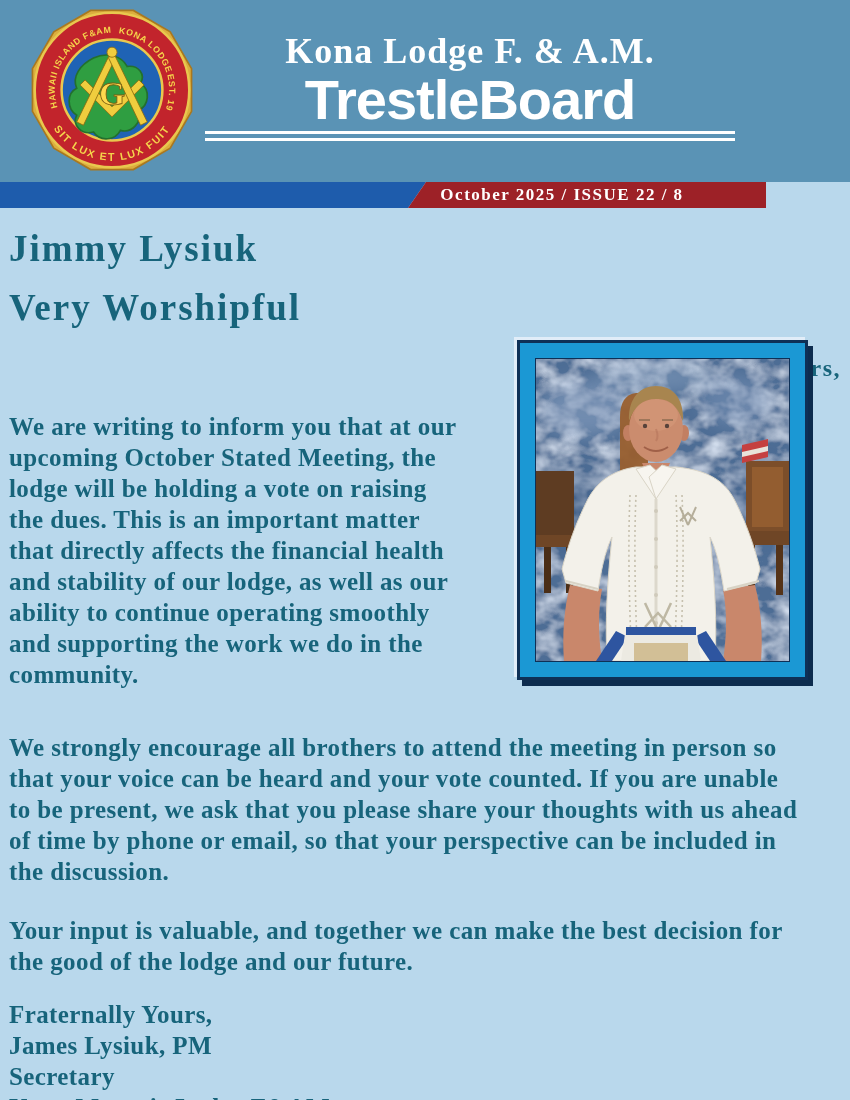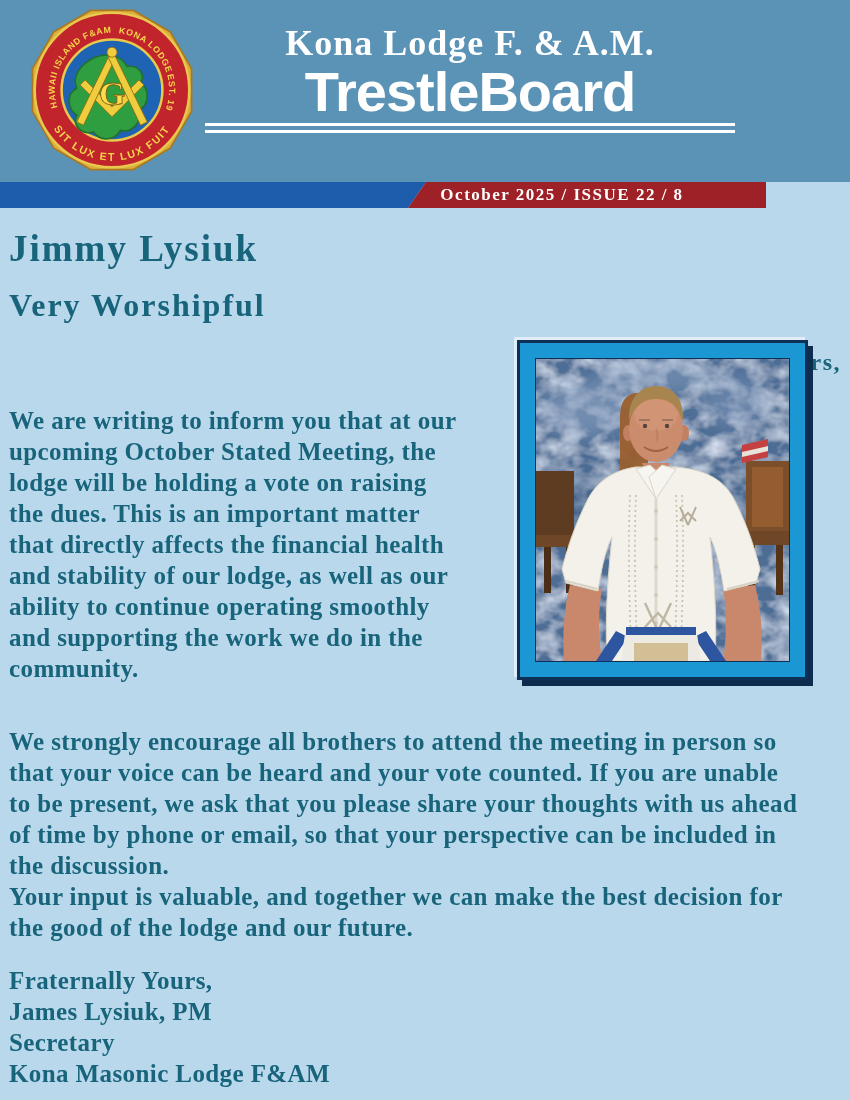--- a/index.html
+++ b/index.html
@@ -3,45 +3,45 @@
 <meta charset="utf-8">
 <style>
   * { margin:0; padding:0; box-sizing:border-box; }
   html,body { width:850px; }
   body { font-family:"Liberation Serif","DejaVu Serif",serif; }
   .page { position:relative; width:850px; height:1100px; background:#b9d8ec; overflow:hidden; }
 
   
   .masthead { position:relative; width:850px; height:182px; background:#5a93b5; }
   .seal { position:absolute; left:28px; top:6px; width:168px; height:168px; }
-  .masthead-titles { position:absolute; left:198px; top:0; width:544px; text-align:center; color:#ffffff; }
+  .masthead-titles { position:absolute; left:198px; top:8px; width:544px; text-align:center; color:#ffffff; }
   .lodge-name { margin-top:24px; font-size:36px; font-weight:bold; letter-spacing:1px; line-height:1.1; }
   .newsletter-title { margin-top:0px; font-family:"Liberation Sans","DejaVu Sans",sans-serif;
       font-size:56px; font-weight:bold; letter-spacing:-1px; line-height:1.0; }
   .double-rule { width:530px; margin:3px auto 0; height:10px;
       border-top:3px solid #ffffff; border-bottom:3px solid #ffffff; }
 
   
   .issue-bar { position:relative; width:766px; height:26px; background:#b9d8ec; }
   .issue-bar-blue { position:absolute; left:0; top:0; width:426px; height:26px; background:#1e5cac;
       clip-path:polygon(0 0, 100% 0, calc(100% - 18px) 100%, 0 100%); }
   .issue-bar-red { position:absolute; left:408px; right:0; top:0; height:26px; background:#9d2127;
       clip-path:polygon(18px 0, 100% 0, 100% 100%, 0 100%); }
   .issue-bar-label { line-height:26px; text-align:center; padding-right:50px; color:#ffffff;
       font-size:17px; font-weight:bold; letter-spacing:1.5px; }
 
   
   .article { position:relative; width:850px; height:892px; padding:0 9px; color:#17647b; }
   .author-heading { font-size:37px; font-weight:bold; letter-spacing:2px; line-height:1.15; margin-top:20px; }
-  .article-title { font-size:32px; font-weight:bold; letter-spacing:2px; line-height:1.15; margin-top:16px; }
+  .article-title { font-size:37px; font-weight:bold; letter-spacing:2px; line-height:1.15; margin-top:16px; }
   .salutation { font-size:24px; font-weight:bold; letter-spacing:1.5px; line-height:1.15; margin-top:26px;text-align:right; }
   .body-text { font-size:25px; font-weight:bold; line-height:31px; letter-spacing:0.4px; white-space:pre-line; }
   .para-1 { margin-top:28px; width:505px; }
   .para-2 { margin-top:42px; }
-  .para-3 { }
+  .para-3 { margin-top:28px; }
   .closing { margin-top:22px; }
 
   
   .portrait { position:absolute; top:112px; left:517px; background:#1b98d4; padding:16px;
       border:3px solid #0e3056;
       box-shadow:-3px -3px 0 rgba(232,241,250,0.85), 5px 6px 0 #0d2c4e; }
   .portrait svg { display:block; width:253px; height:302px; outline:1px solid #0e3056; }
 </style>
 </head>
 <body>

